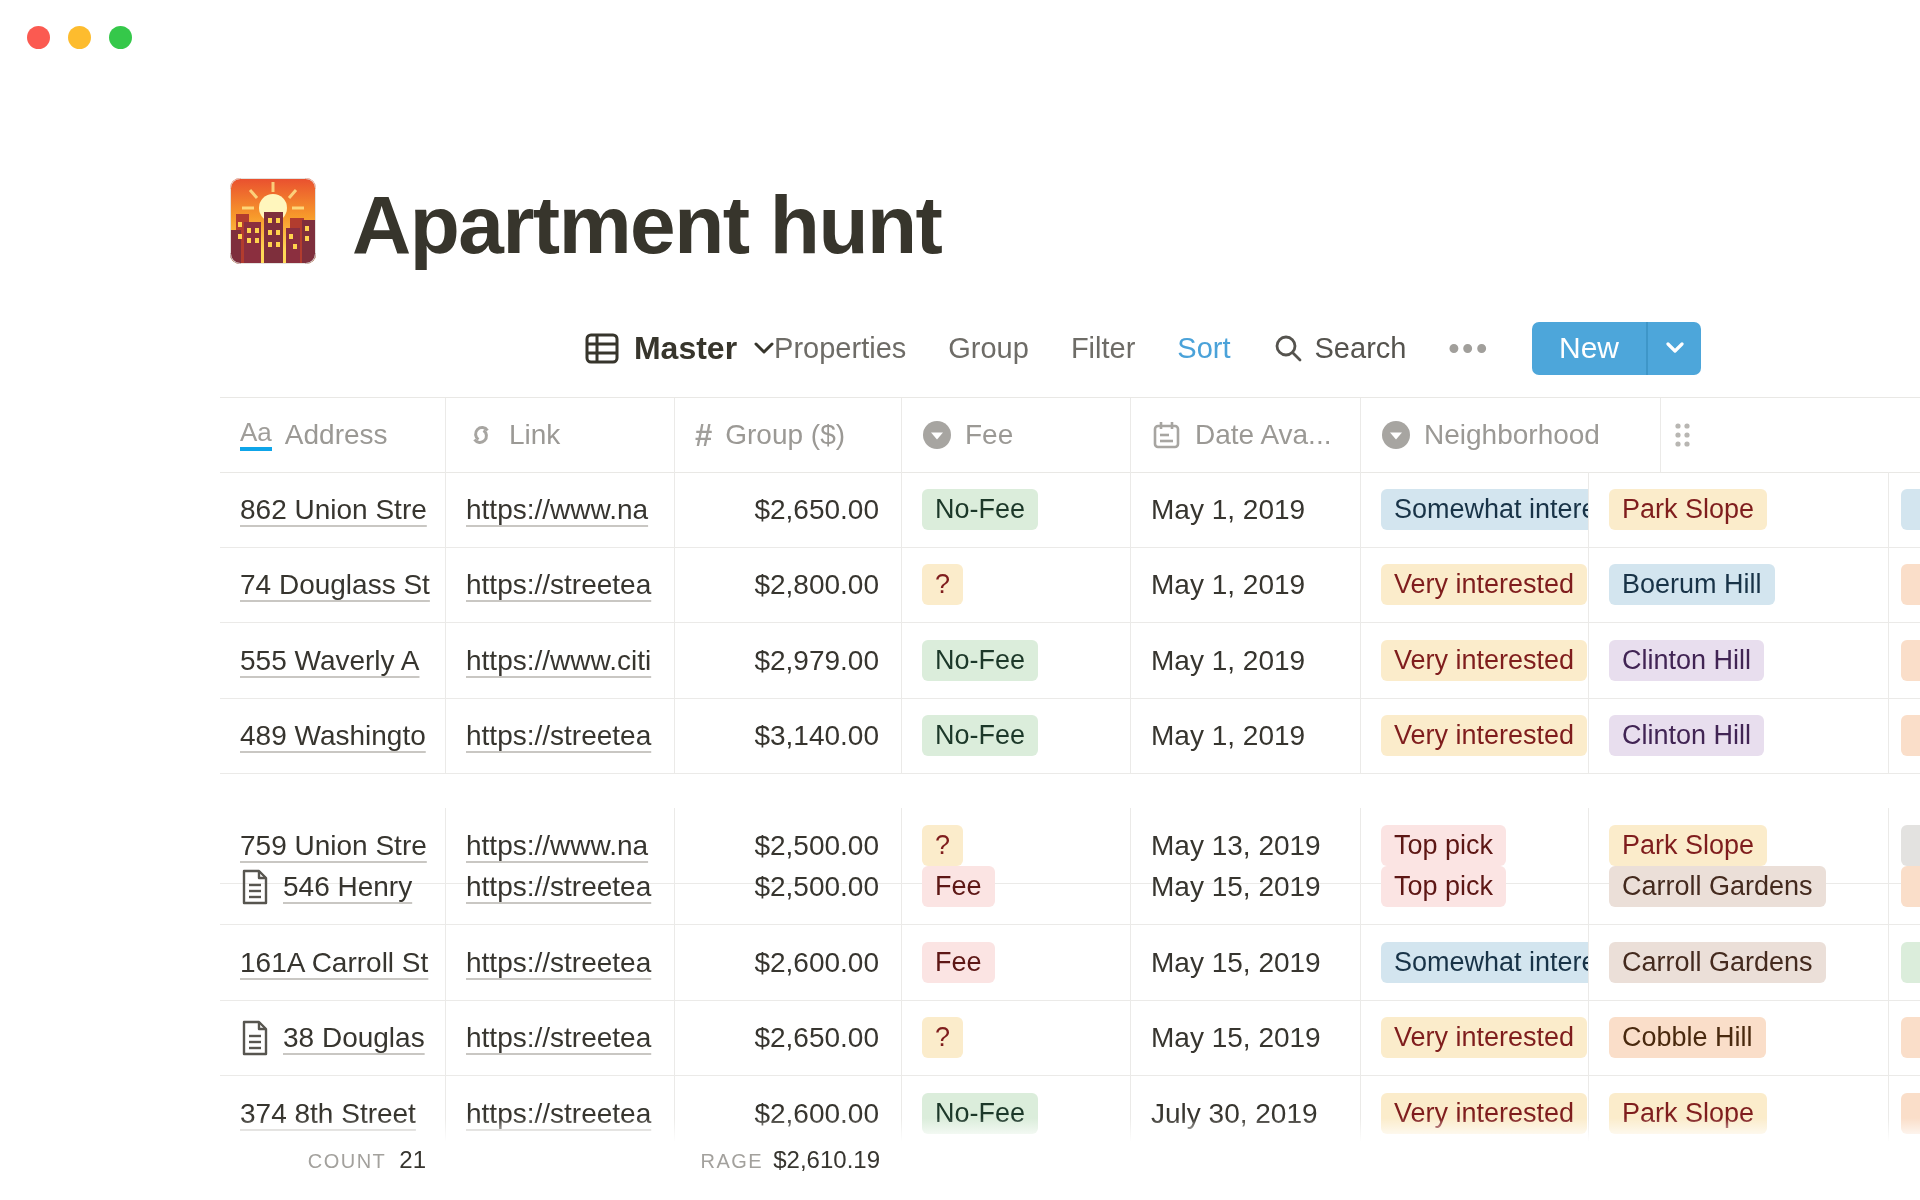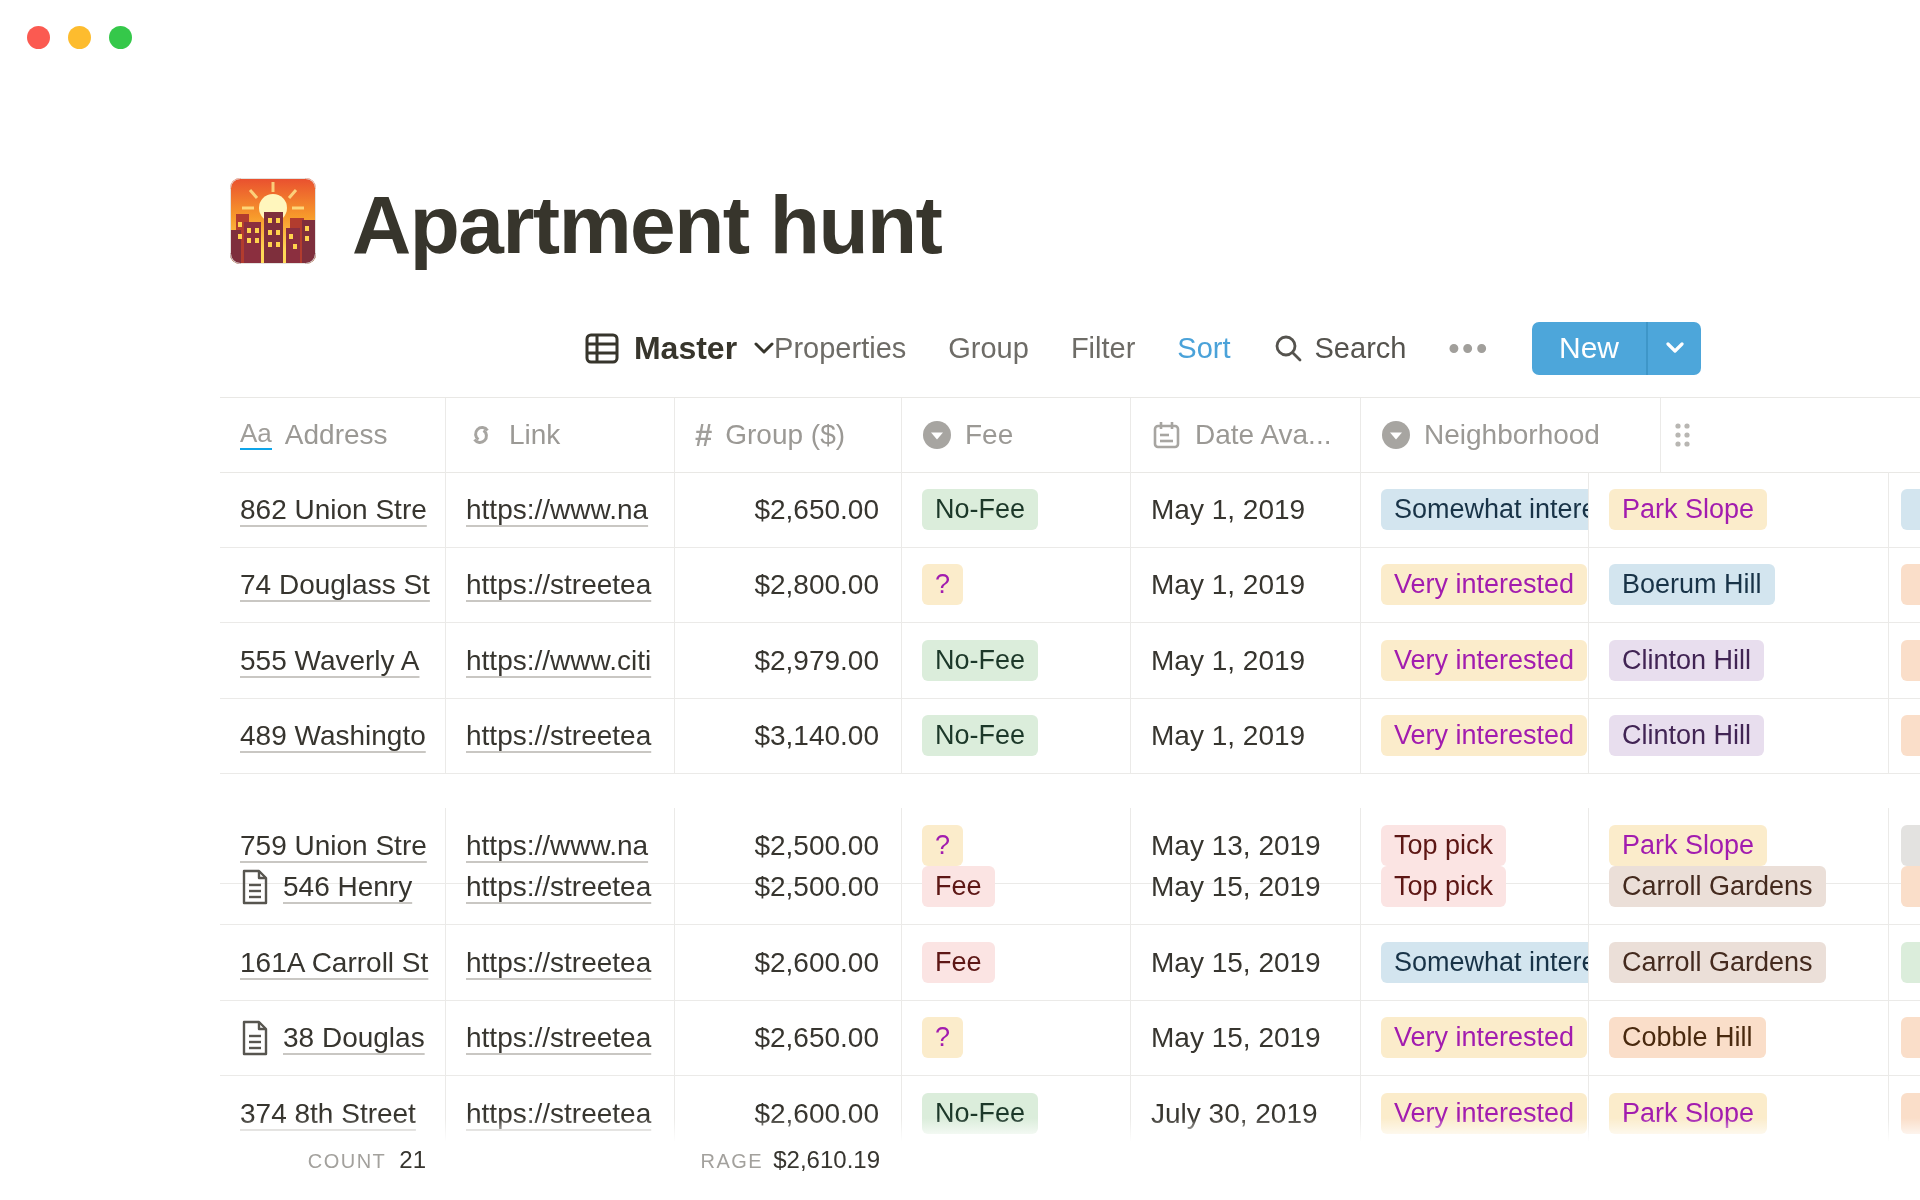--- a/index.html
+++ b/index.html
@@ -46,30 +46,30 @@
 
   .addr-text{font-weight:500;color:#37352f;text-decoration:underline;
     text-decoration-color:#c9c7c3;text-decoration-thickness:2px;text-underline-offset:6px;}
   .link-text{color:#37352f;text-decoration:underline;text-decoration-color:#c9c7c3;
     text-decoration-thickness:2px;text-underline-offset:6px;}
   .page-icon{flex:none;margin-right:0px;display:flex;align-items:center;}
 
   .tag{height:41px;line-height:41px;padding:0 13px;border-radius:6px;font-size:27px;flex:none;}
   .tag.partial{width:70px;}
   .c-green {background:#dbeddb;color:#1c3829;}
-  .c-yellow{background:#fbeccb;color:#a21caf;}
+  .c-yellow{background:#fbeccb;color:#7f1d1d;}
   .c-blue  {background:#d3e5ef;color:#183347;}
   .c-purple{background:#e8deee;color:#412454;}
   .c-red   {background:#fbe4e3;color:#5d1715;}
   .c-brown {background:#ebdfd8;color:#442a1e;}
   .c-orange{background:#fadec9;color:#49290e;}
   .c-gray  {background:#e3e2e0;color:#32302c;}
 
   
-  .hicon-aa{font-size:26px;line-height:1;color:#a09e9a;border-bottom:2px solid #0ea5e9;padding-bottom:2px;}
+  .hicon-aa{font-size:26px;line-height:1;color:#a09e9a;border-bottom:4px solid #0ea5e9;padding-bottom:2px;}
   .hicon-hash{font-size:31px;font-weight:700;color:#a09e9a;line-height:1;}
 
   
   .fade{position:absolute;left:0;top:1118px;width:1920px;height:24px;
     background:linear-gradient(rgba(255,255,255,0),#ffffff);}
   .bottom-strip{position:absolute;left:0;top:1141px;width:1920px;height:59px;background:#ffffff;}
   .tfoot{position:absolute;left:220px;top:1146px;width:1700px;display:flex;align-items:baseline;}
   .fcell-count{width:226px;display:flex;justify-content:flex-end;align-items:baseline;gap:13px;
     padding-right:20px;box-sizing:border-box;}
   .fspacer{width:229px;}

